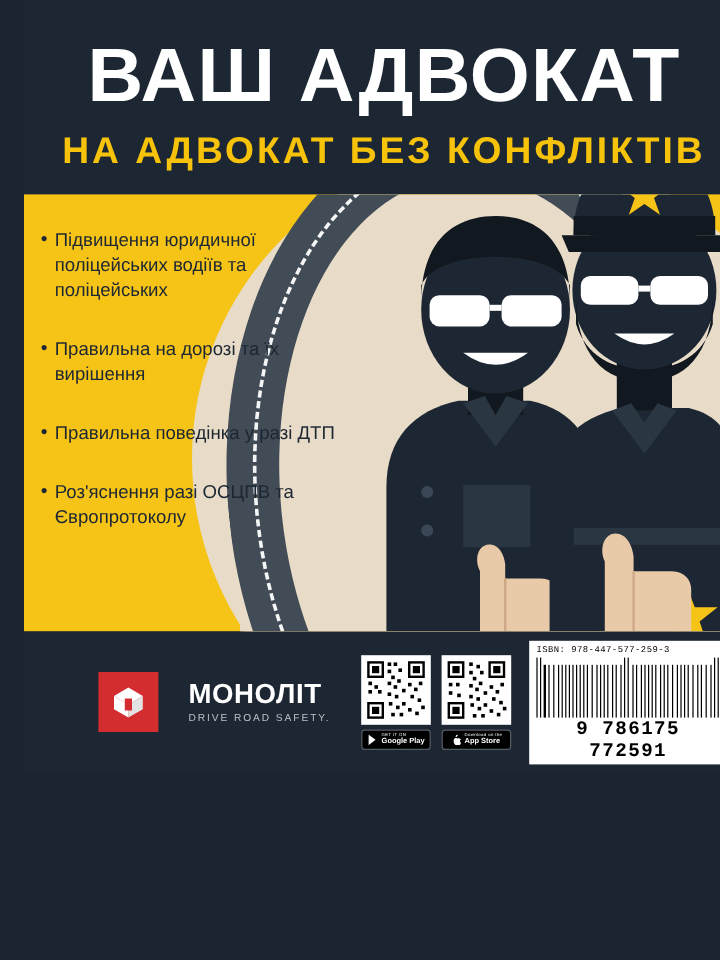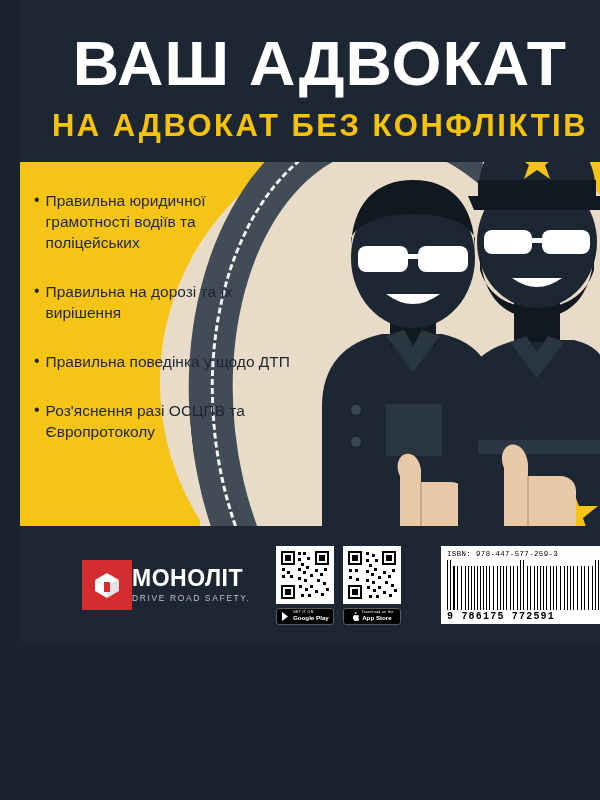--- a/index.html
+++ b/index.html
@@ -134,21 +134,21 @@
   
   .footer {
     flex: 0 0 auto;
     height: 118px;
     background: #1d2733;
     display: flex;
     align-items: center;
     padding: 0 14px;
     gap: 12px;
   }
-  .logo-block { display: flex; align-items: center; gap: 0; flex: 0 0 auto; padding-left: 48px; }
+  .logo-block { display: flex; align-items: center; gap: 25px; flex: 0 0 auto; padding-left: 48px; }
   .logo-mark {
     width: 50px; height: 50px;
     background: #d32d2f;
     display: flex; align-items: center; justify-content: center;
   }
   .logo-cube { width: 28px; height: 28px; }
   .logo-text { line-height: 1; }
   .logo-name {
     color: #ffffff; font-size: 23px; font-weight: bold; letter-spacing: .5px;
   }
@@ -187,25 +187,25 @@
     font-family: "Liberation Mono", monospace;
     font-size: 7.4px;
     color: #000;
     letter-spacing: .4px;
     white-space: nowrap;
   }
   .barcode { height: 50px; display: flex; align-items: flex-end; gap: 1px; margin-top: 2px; }
   .barcode i { display: block; background: #000; }
   .isbn-bottom {
     font-family: "Liberation Mono", monospace;
-    font-size: 10px;
+    font-size: 16px;
     font-weight: bold;
     color: #000;
     letter-spacing: 1.2px;
-    text-align: left;
+    text-align: center;
     margin-top: 1px;
   }
 </style>
 </head>
 <body>
 
 <div class="page">
 
   <div class="header">
     <div class="title-main">ВАШ АДВОКАТ</div>
@@ -214,29 +214,29 @@
 
   <div class="body-area">
     <div class="beige-circle"></div>
     <div class="beige-block"></div>
     <div class="road"></div>
     <div class="road-dash"></div>
 
     <div class="bullets">
       <div class="bullet">
         <span class="bullet-dot">•</span>
-        <span class="bullet-text">Правильна юридичної грамотності водіїв та поліцейських</span>
+        <span class="bullet-text">Підвищення юридичної поліцейських водіїв та поліцейських</span>
       </div>
       <div class="bullet">
         <span class="bullet-dot">•</span>
         <span class="bullet-text">Правильна на дорозі та їх вирішення</span>
       </div>
       <div class="bullet">
         <span class="bullet-dot">•</span>
-        <span class="bullet-text">Правильна поведінка у щодо ДТП</span>
+        <span class="bullet-text">Правильна поведінка у разі ДТП</span>
       </div>
       <div class="bullet">
         <span class="bullet-dot">•</span>
         <span class="bullet-text">Роз'яснення разі ОСЦПВ та Європротоколу</span>
       </div>
     </div>
 
     <svg class="people" viewBox="0 0 330 520">
 
       <path d="M40 520 L40 400 C40 360 62 336 100 328 L160 328 C196 336 214 360 214 400 L214 520 Z" fill="#1d2733"></path>

